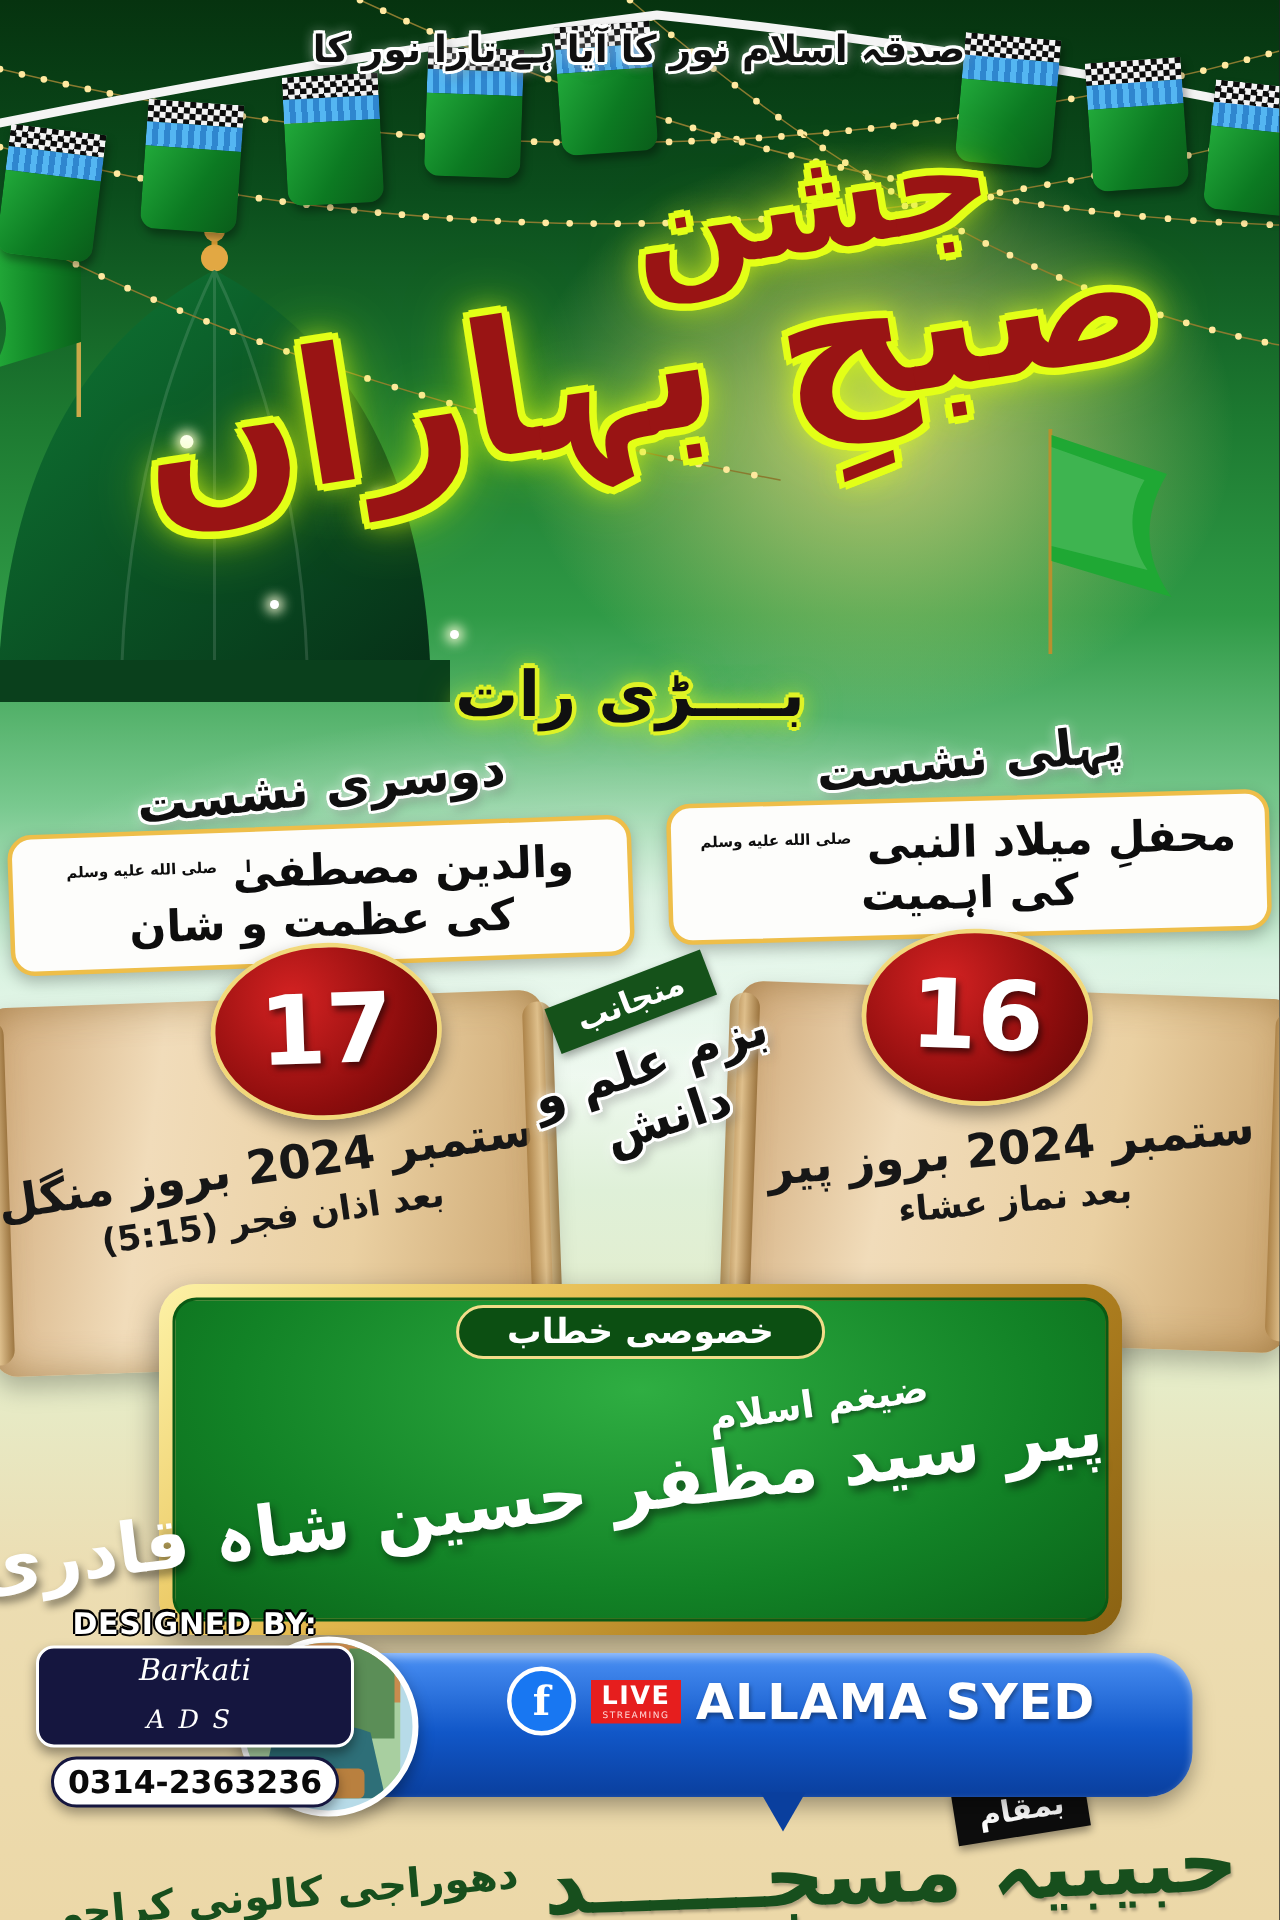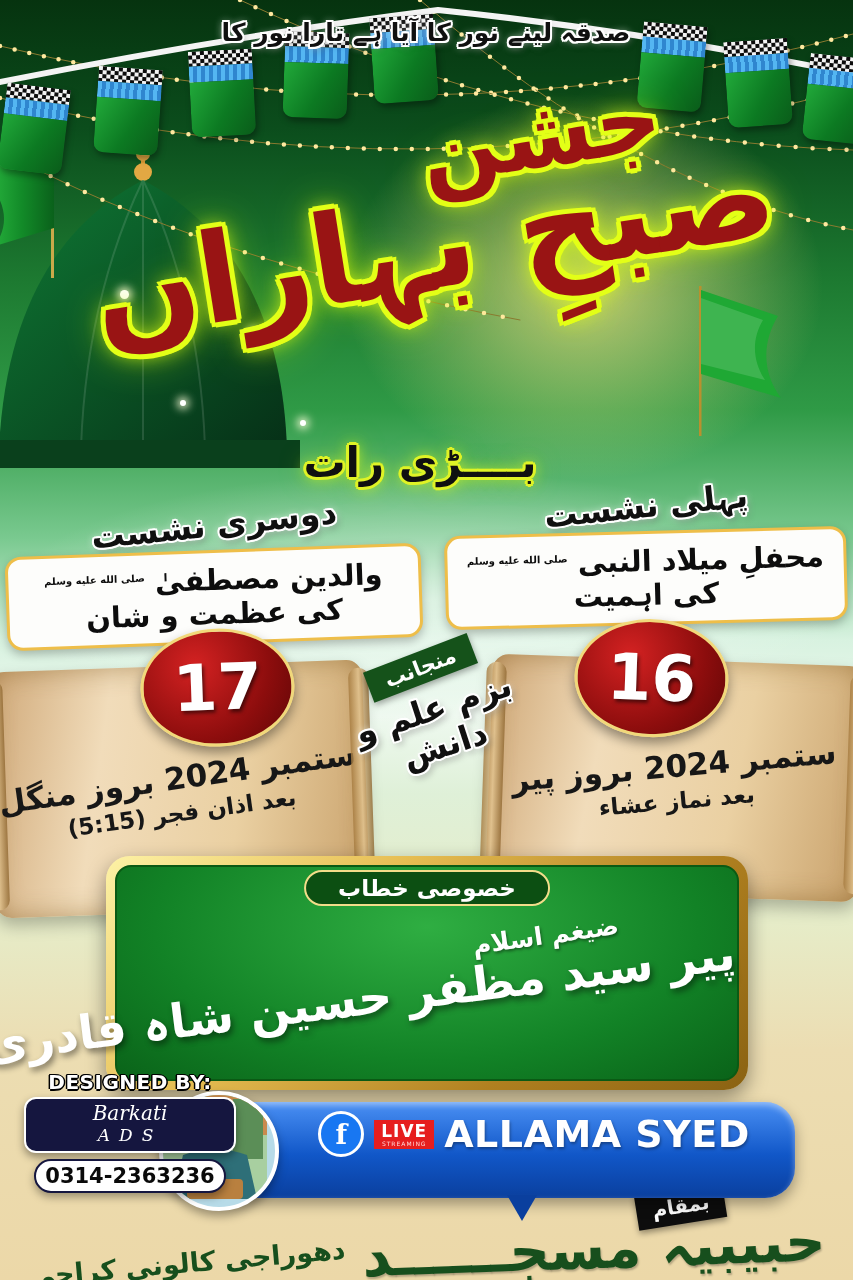--- a/index.html
+++ b/index.html
@@ -96,37 +96,37 @@
     text-shadow:2px 4px 6px rgba(0,0,0,.45);}
 
   
   .designer{position:absolute;left:20px;top:1070px;width:220px;text-align:center;z-index:6;}
   .designer .lbl{color:#fff;font-size:20px;font-weight:bold;letter-spacing:.5px;
     text-shadow:1.5px 0 0 #000,-1.5px 0 0 #000,0 1.5px 0 #000,0 -1.5px 0 #000,1px 1px 0 #000,-1px -1px 0 #000;}
   .designer .navy{margin:3px auto 0;width:196px;background:#15163f;border:2px solid #fff;border-radius:12px;
     padding:4px 6px 6px;box-shadow:0 4px 8px rgba(0,0,0,.4);}
   .designer .nm{font-family:"DejaVu Serif",serif;font-style:italic;font-size:20px;color:#fff;line-height:1;}
   .designer .sub{font-family:"DejaVu Serif",serif;font-style:italic;font-size:17px;color:#fff;
-    letter-spacing:9px;margin-top:2px;}
+    letter-spacing:9px;margin-top:14px;}
   .designer .phone{margin:6px auto 0;width:188px;background:#fff;border:2px solid #15163f;border-radius:999px;
     padding:3px 0;font-size:21px;font-weight:bold;color:#0a0a0a;box-shadow:0 4px 8px rgba(0,0,0,.35);}
 
   
   .bluebar{position:absolute;left:215px;top:1102px;width:580px;height:96px;border-radius:30px;
     background:linear-gradient(180deg,#4a90f4,#1157c8 55%,#0a3f9e);
     box-shadow:0 6px 14px rgba(0,0,0,.35), inset 0 3px 6px rgba(255,255,255,.45);z-index:5;}
   .bluebar .row1{display:flex;align-items:center;justify-content:center;gap:10px;margin-top:9px;padding-left:58px;}
   .fb-circle{width:40px;height:40px;border-radius:50%;background:#1877f2;border:3px solid #fff;
     display:flex;align-items:center;justify-content:center;color:#fff;font-size:27px;font-weight:bold;
     font-family:"DejaVu Serif",serif;line-height:1;}
   .live-badge{display:flex;flex-direction:column;align-items:center;background:#e61e1e;
     padding:3px 7px 2px;line-height:1;}
   .live-badge .lv{color:#fff;font-size:17px;font-weight:bold;letter-spacing:1px;}
   .live-badge .st{color:#ffd9d9;font-size:6px;letter-spacing:1px;margin-top:1px;}
-  .bluebar .nm1{color:#fff;font-size:38px;font-weight:bold;letter-spacing:.5px;
+  .bluebar .nm1{color:#fff;font-size:33px;font-weight:bold;letter-spacing:.5px;
     text-shadow:1px 2px 3px rgba(0,0,0,.35);}
   .bluebar .nm2{color:#fff;font-size:37px;font-weight:bold;text-align:center;letter-spacing:1px;
     padding-left:58px;margin-top:-2px;text-shadow:1px 2px 3px rgba(0,0,0,.35);}
   .speaker-photo{position:absolute;left:-56px;top:-11px;width:112px;height:112px;border-radius:50%;
     border:4px solid #fff;overflow:hidden;background:#b7dbe8;box-shadow:0 5px 10px rgba(0,0,0,.35);}
   .bar-pointer{position:absolute;left:292px;bottom:-23px;width:0;height:0;
     border-left:15px solid transparent;border-right:15px solid transparent;border-top:26px solid #0a3f9e;}
 
   
   .venue{position:absolute;left:0;top:1188px;width:853px;z-index:4;}
@@ -240,21 +240,21 @@
       <div class="blu"></div>
       <div class="grn"></div>
     </div>
 
   <div class="sparkle" style="left:250px;top:330px;"></div>
   <div class="sparkle" style="left:180px;top:400px;"></div>
   <div class="sparkle" style="left:120px;top:290px;width:9px;height:9px;"></div>
   <div class="sparkle" style="left:300px;top:420px;"></div>
 
   <div class="verse rtl outline-white">
-    <div>صدقہ لینے نور کا آیا ہے تارا نور کا</div>
+    <div>صدقہ اسلام نور کا آیا ہے تارا نور کا</div>
   </div>
 
   <div class="main-title rtl">
     <span class="w1 title-red">جشن</span>
     <span class="w2 title-red">صبحِ بہاراں</span>
   </div>
   <div class="subtitle rtl outline-yellow">بــــڑی رات</div>
 
   <div class="session sess-1">
     <span class="hd rtl outline-white">پہلی نشست</span>

